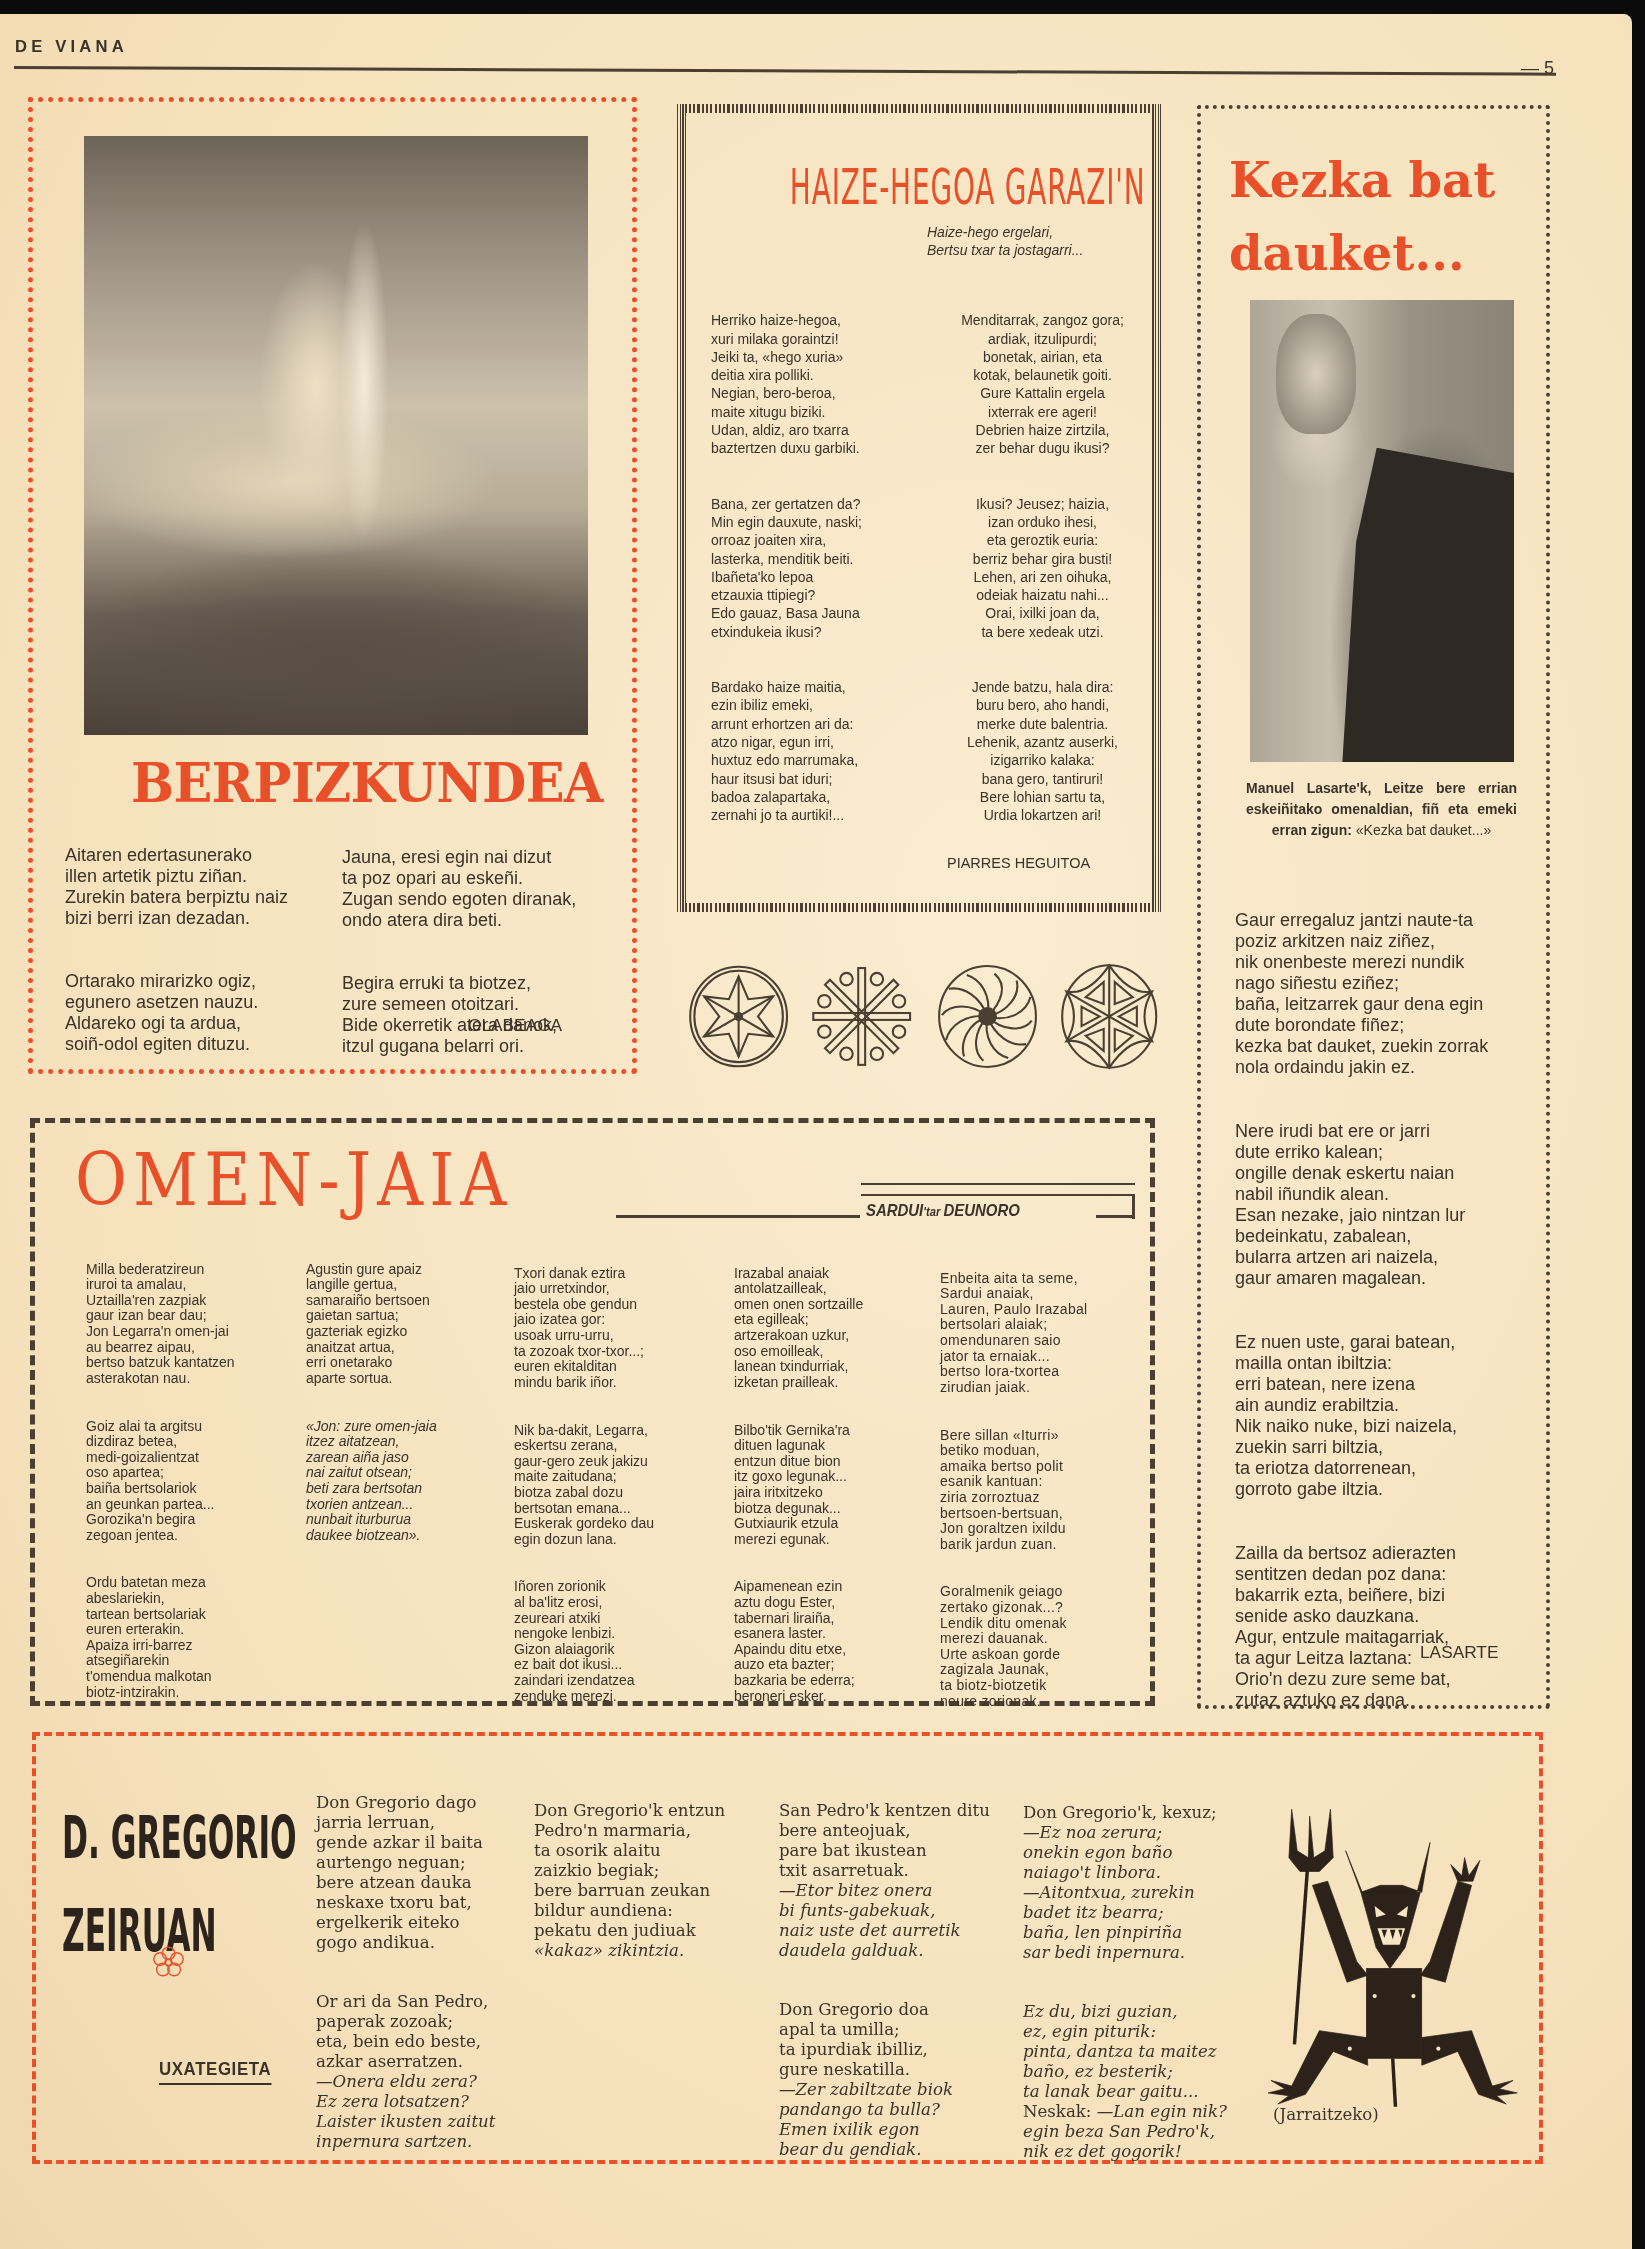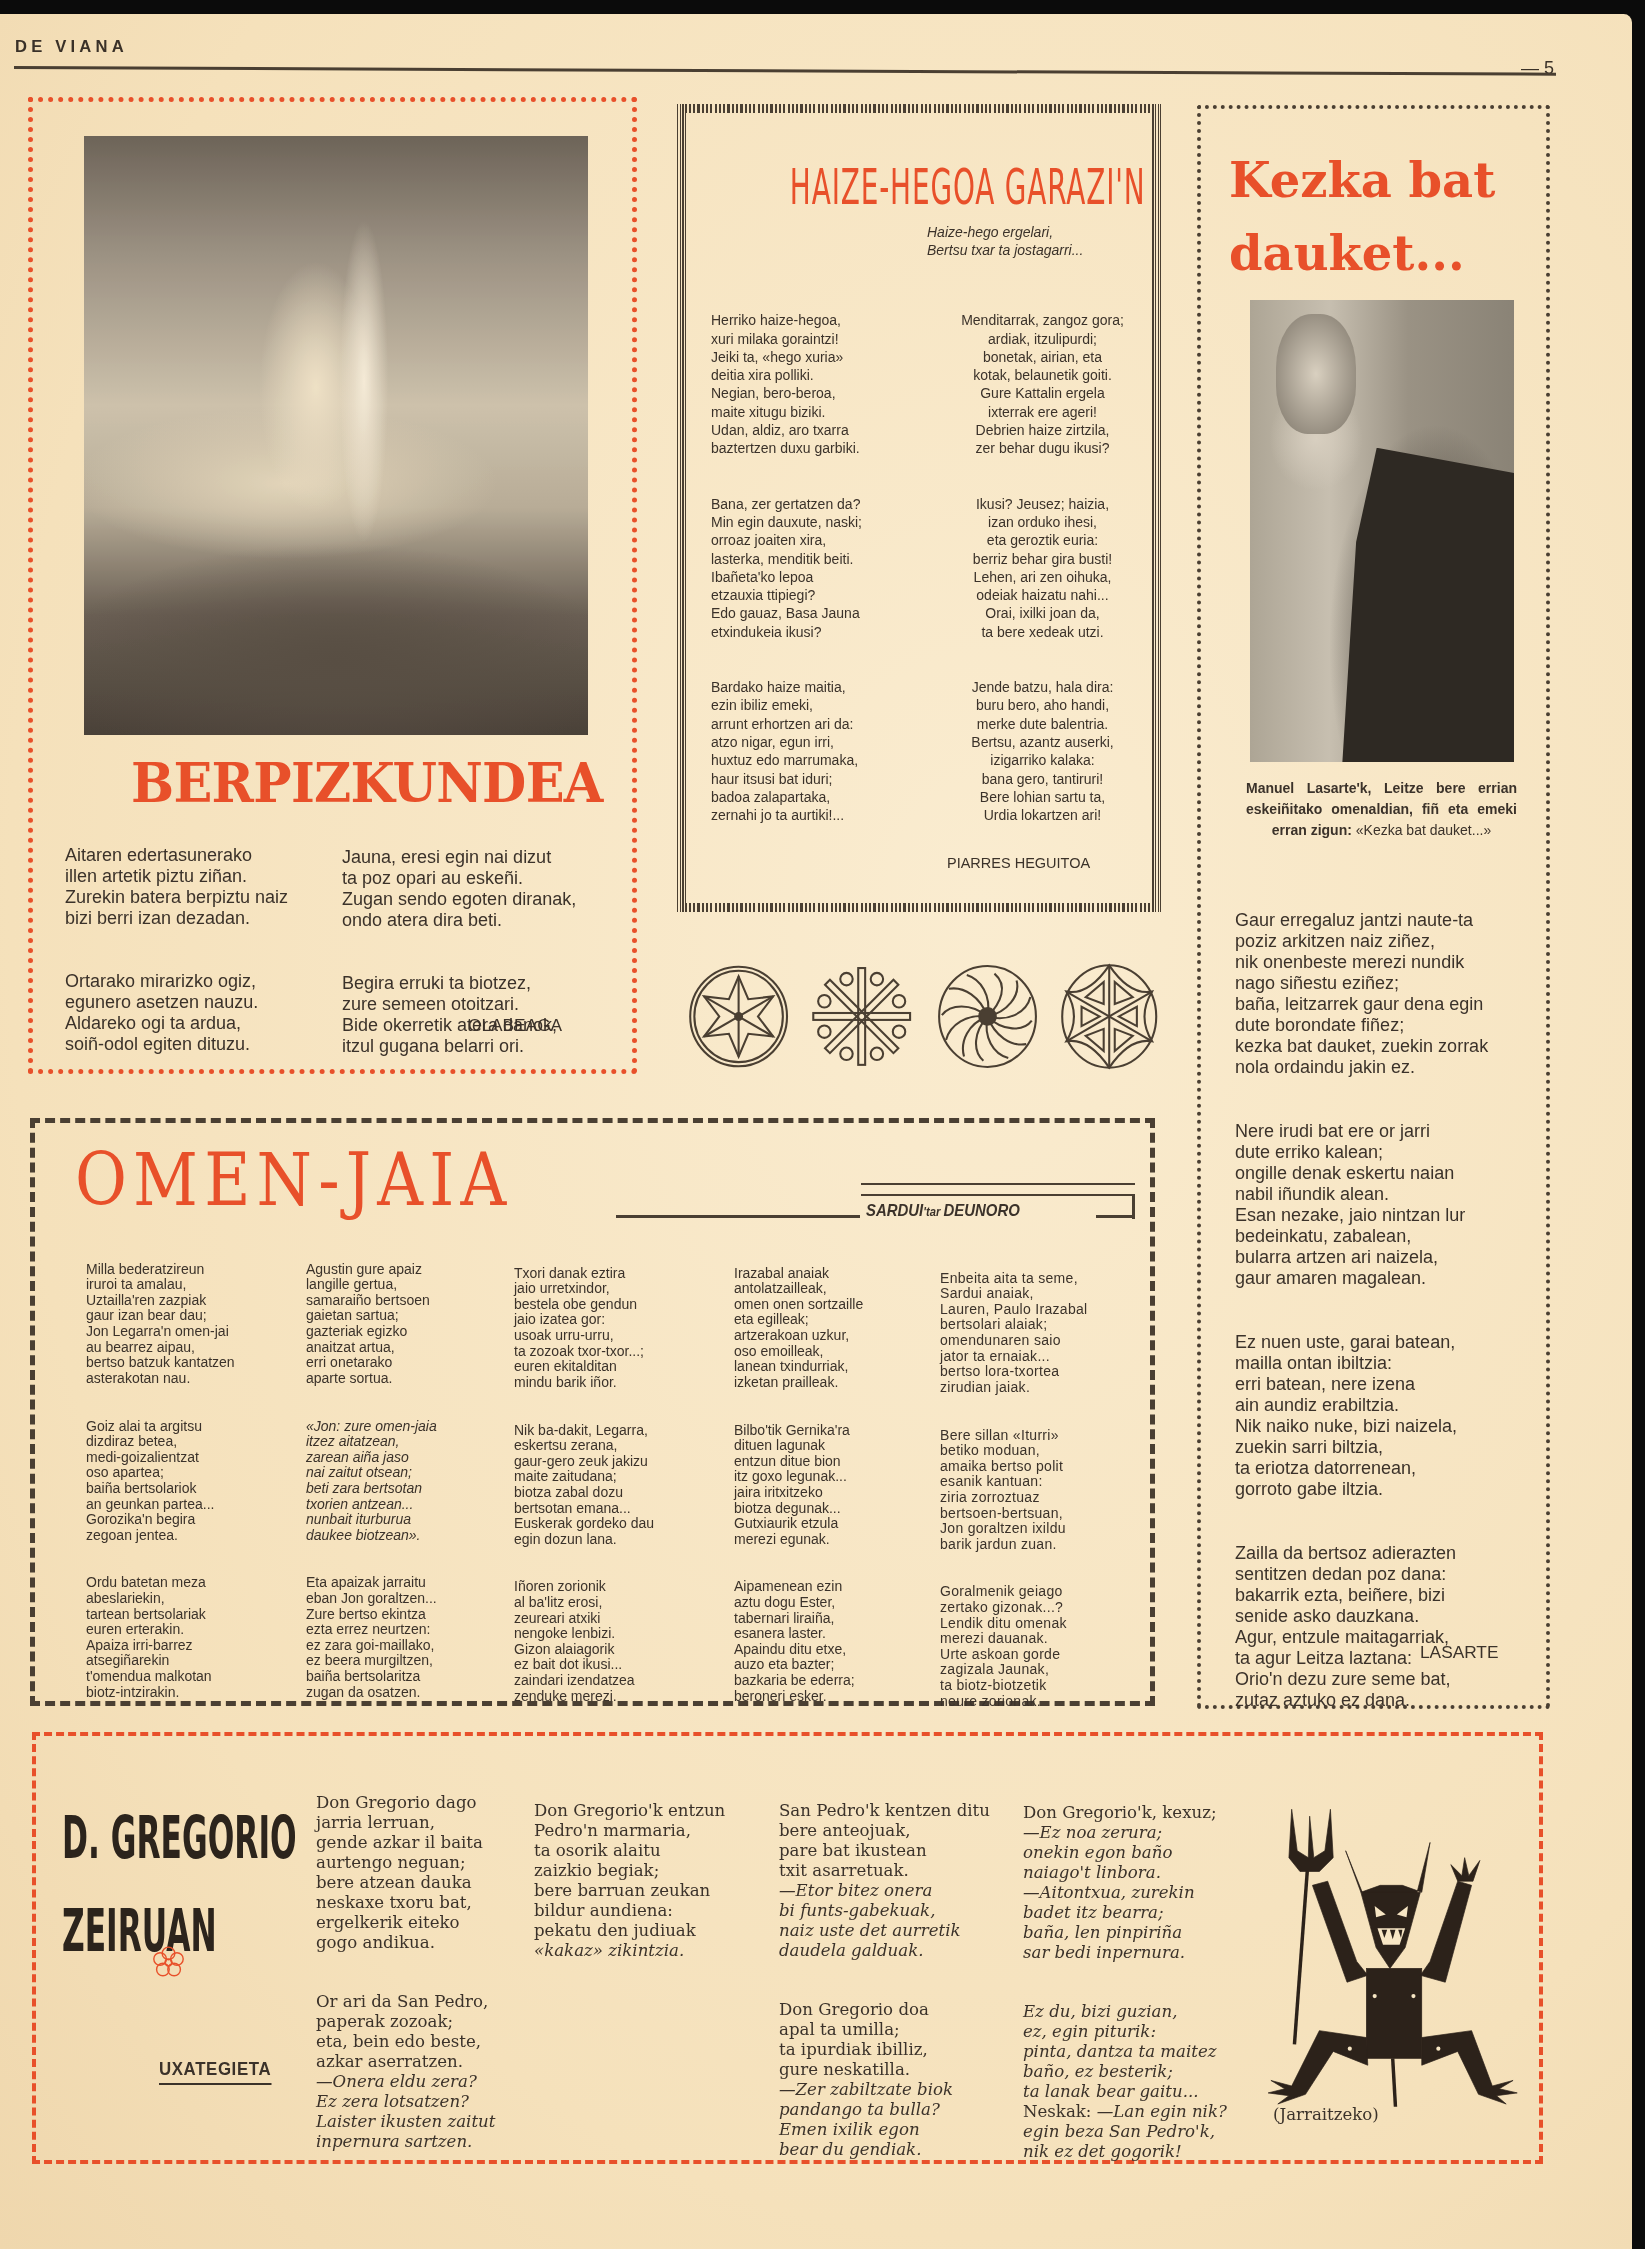--- a/index.html
+++ b/index.html
@@ -190,21 +190,21 @@
 izan orduko ihesi,
 eta geroztik euria:
 berriz behar gira busti!
 Lehen, ari zen oihuka,
 odeiak haizatu nahi...
 Orai, ixilki joan da,
 ta bere xedeak utzi.</div>
   <div class="verse">Jende batzu, hala dira:
 buru bero, aho handi,
 merke dute balentria.
-Bertsu, azantz auserki,
+Lehenik, azantz auserki,
 izigarriko kalaka:
 bana gero, tantiruri!
 Bere lohian sartu ta,
 Urdia lokartzen ari!</div>
 </div>
 <div class="abs hz-sig">PIARRES HEGUITOA</div>
 
 <svg class="abs ornaments" viewBox="0 0 700 170" fill="none" stroke="#4a3f32" stroke-width="3">
   <g transform="translate(92,90)">
     <ellipse rx="70" ry="72"></ellipse>
@@ -352,28 +352,20 @@
 erri onetarako
 aparte sortua.</div>
   <div class="verse it">«Jon: zure omen-jaia
 itzez aitatzean,
 zarean aiña jaso
 nai zaitut otsean;
 beti zara bertsotan
 txorien antzean...
 nunbait iturburua
 daukee biotzean».</div>
-  <div class="verse">Eta apaizak jarraitu
-eban Jon goraltzen...
-Zure bertso ekintza
-ezta errez neurtzen:
-ez zara goi-maillako,
-ez beera murgiltzen,
-baiña bertsolaritza
-zugan da osatzen.</div>
 </div>
 <div class="abs omen-poem om-c3">
   <div class="verse">Txori danak eztira
 jaio urretxindor,
 bestela obe gendun
 jaio izatea gor:
 usoak urru-urru,
 ta zozoak txor-txor...;
 euren ekitalditan
 mindu barik iñor.</div>

